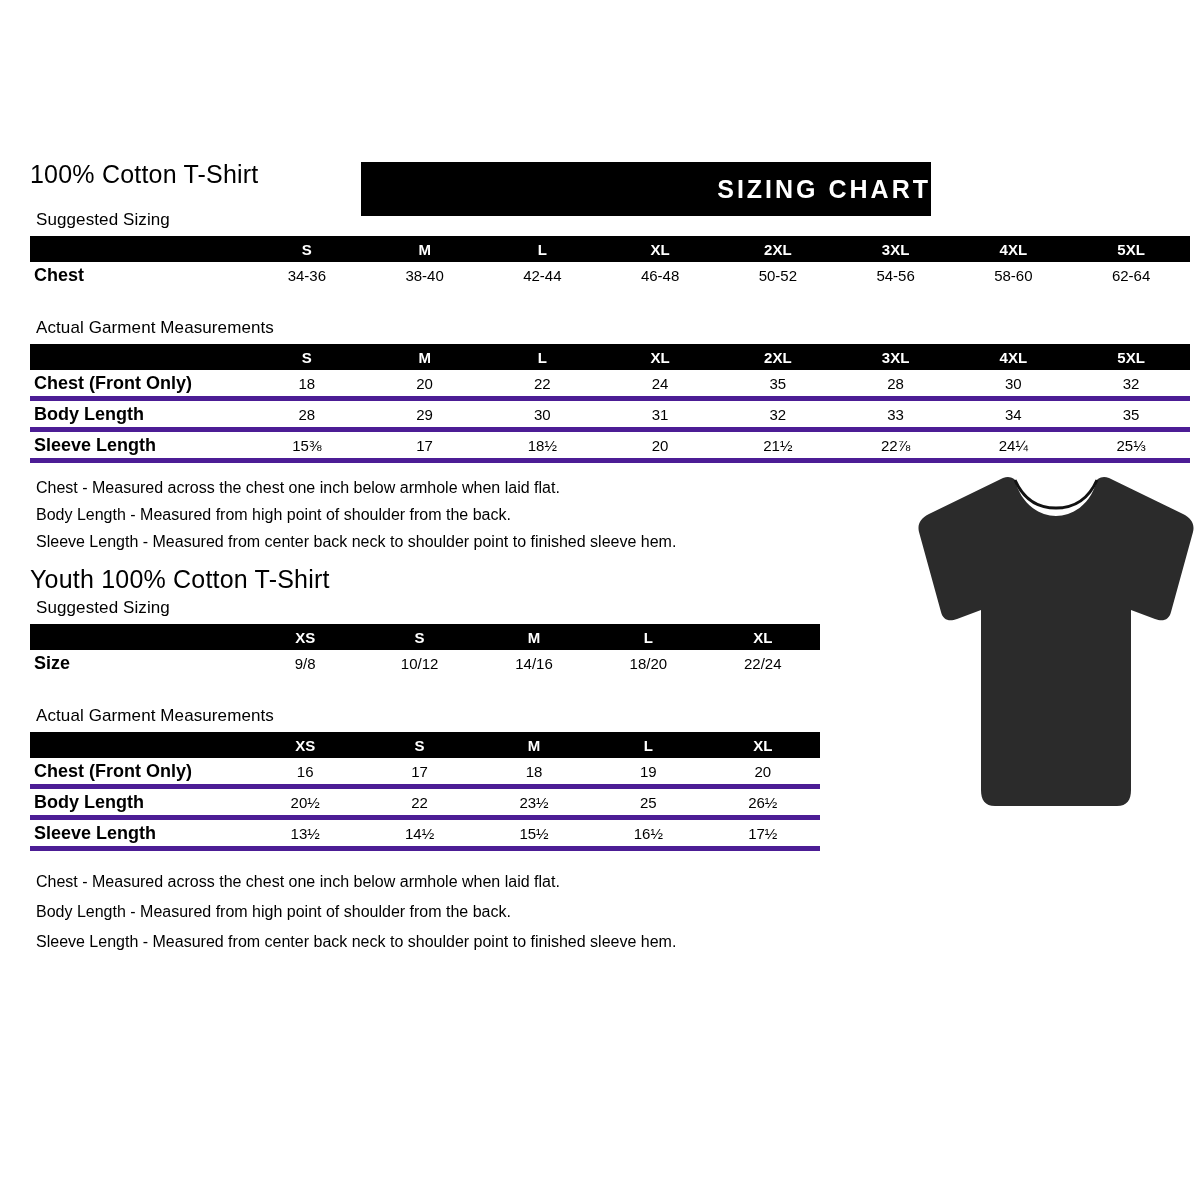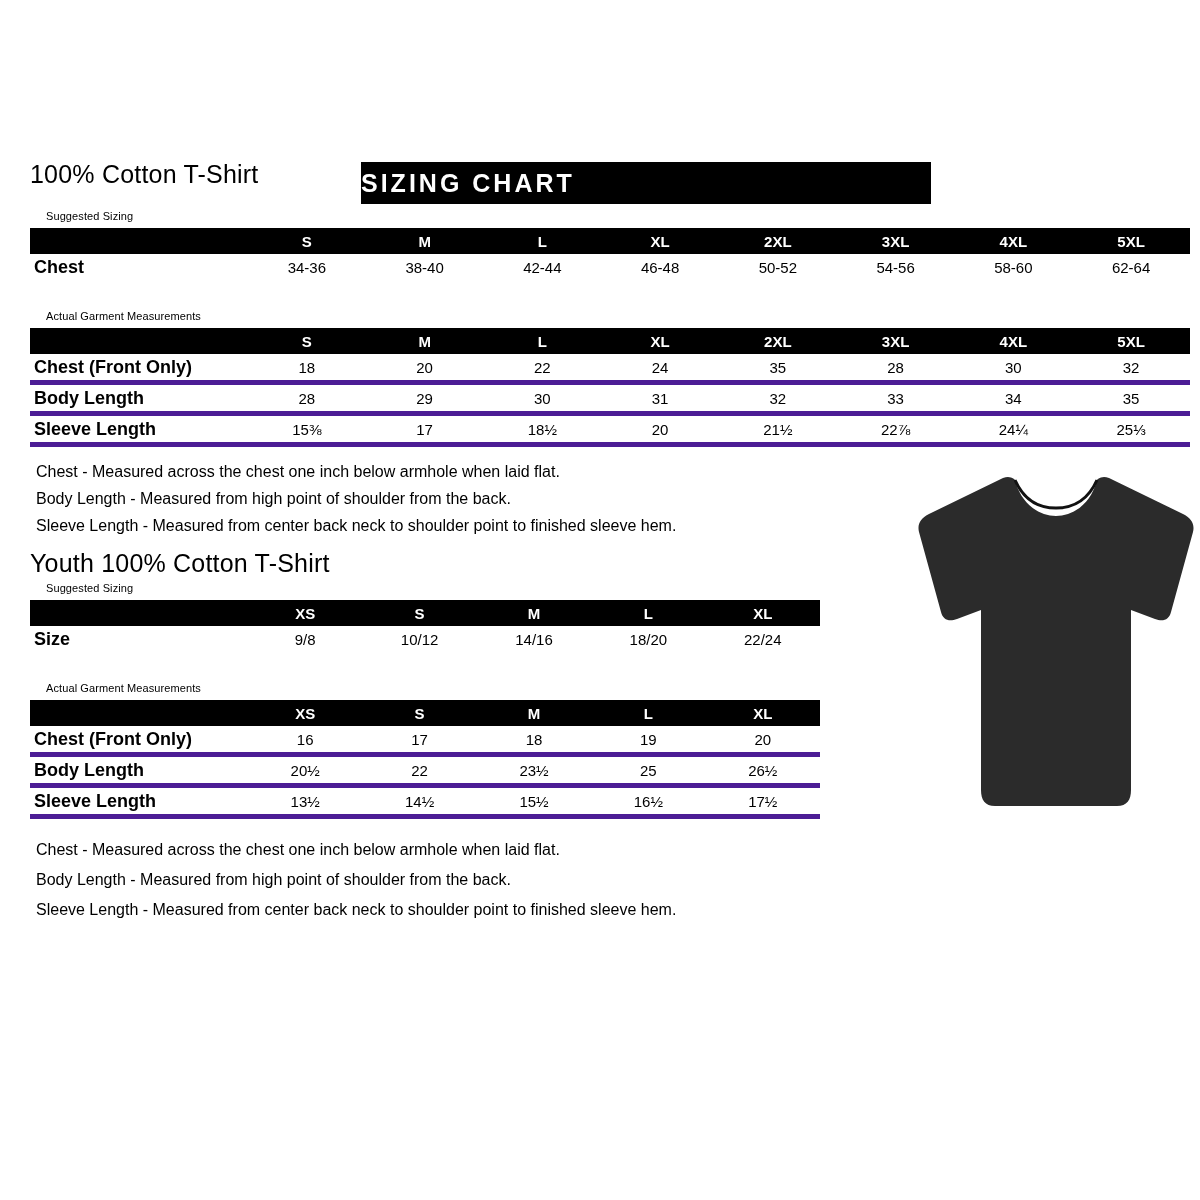--- a/index.html
+++ b/index.html
@@ -42,36 +42,36 @@
     font-size: 25px;
     font-weight: 400;
     letter-spacing: 0.2px;
     white-space: nowrap;
   }
   .sizing-banner {
     position: absolute;
     left: 331px;
     top: 2px;
     width: 570px;
-    height: 42px;
+    height: 54px;
     background: #000000;
     color: #ffffff;
     display: flex;
     align-items: center;
-    justify-content: flex-start;
+    justify-content: flex-end;
   }
   .sizing-banner span {
     font-size: 25px;
     font-weight: bold;
     letter-spacing: 3px;
   }
 
   .sub-label {
-    font-size: 11px;
-    margin: 4px 0 6px 16px;
+    font-size: 17px;
+    margin: 4px 0 6px 6px;
     letter-spacing: 0.1px;
   }
 
   
   table.szt {
     border-collapse: collapse;
     table-layout: fixed;
   }
   table.szt td, table.szt th {
     padding: 0;

